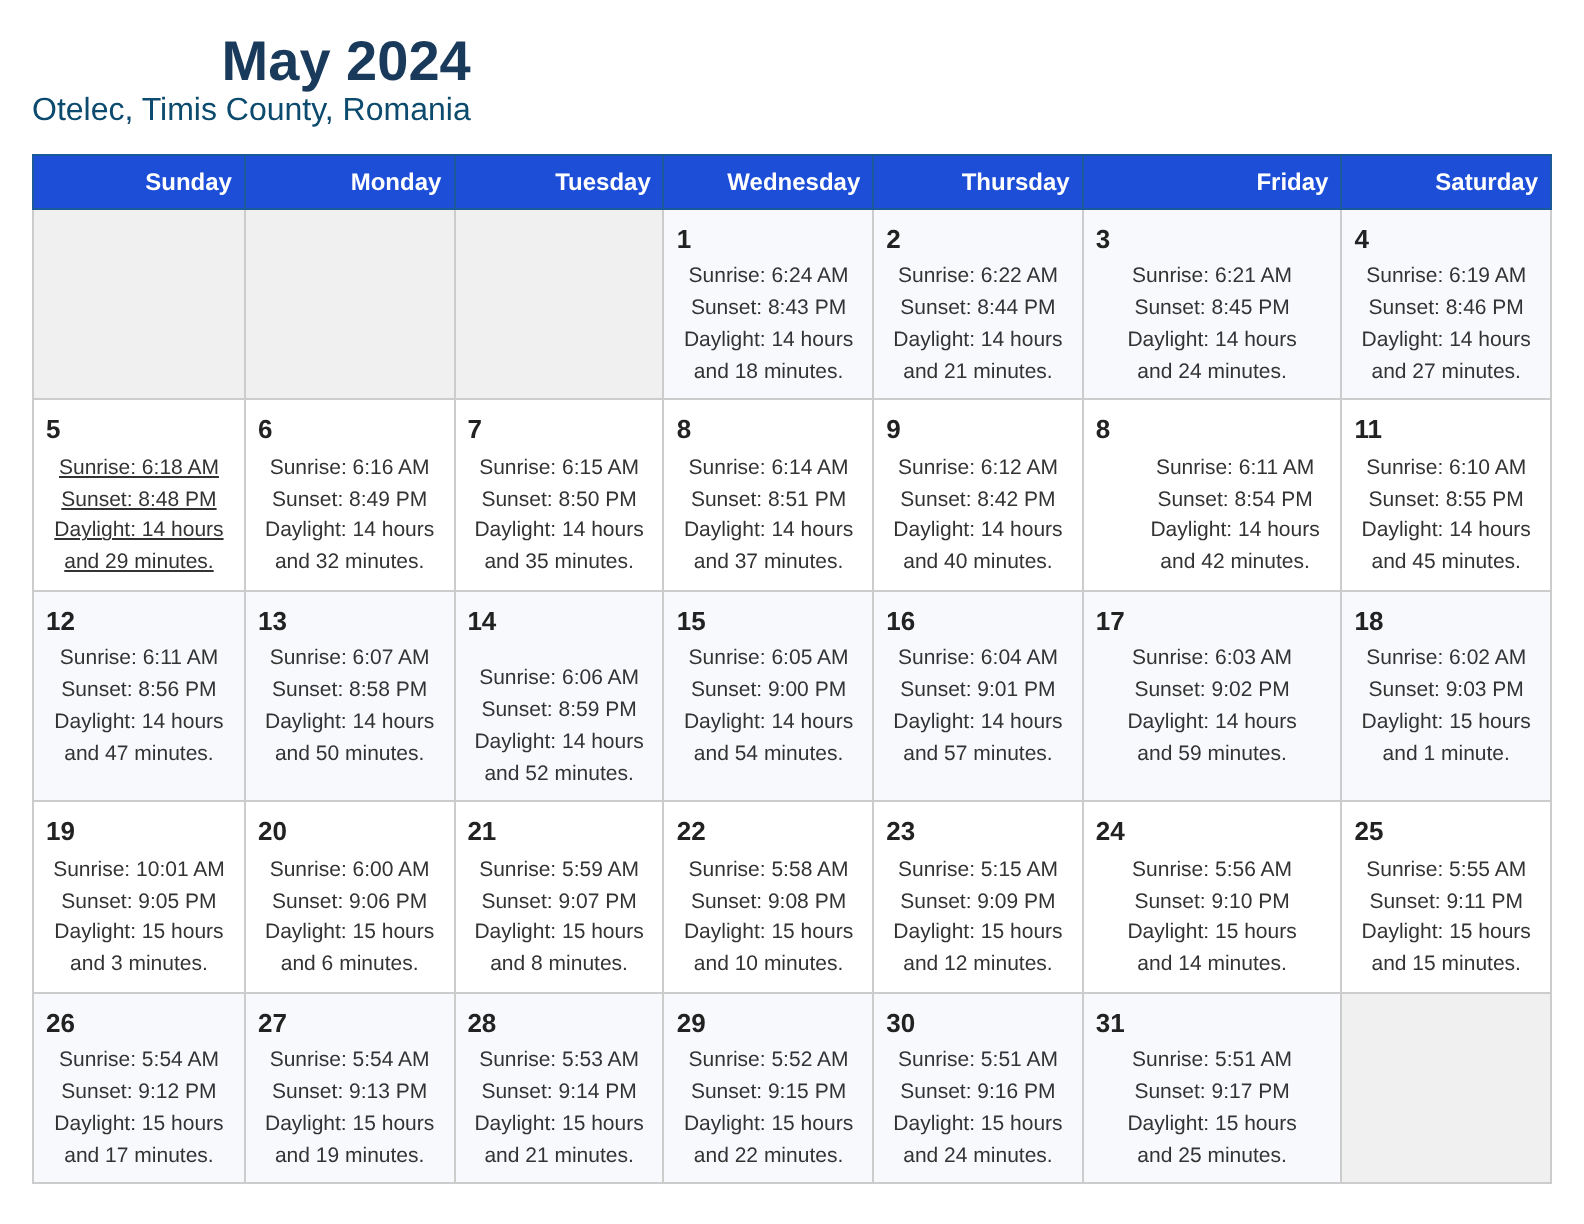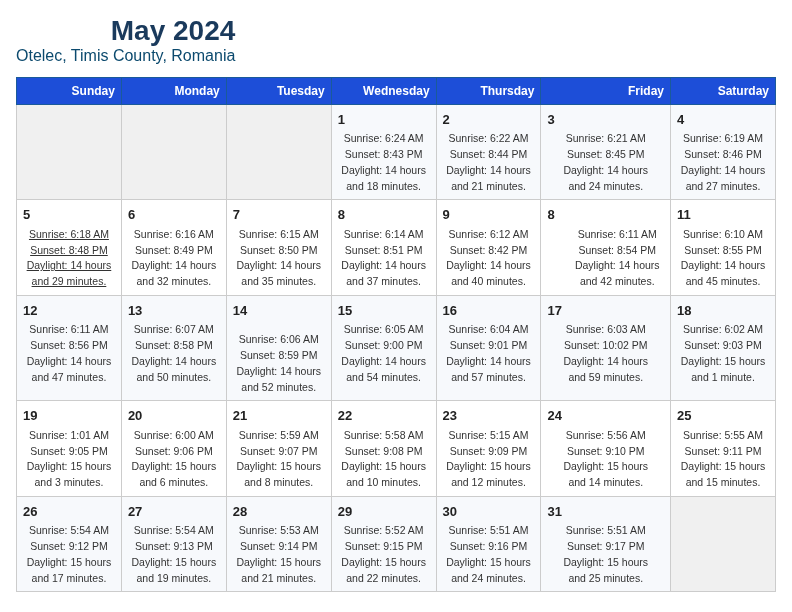--- a/index.html
+++ b/index.html
@@ -225,36 +225,36 @@
         <td>
           <span class="day-num">16</span>
           <div class="cell-info" style="white-space: pre-line;">Sunrise: 6:04 AM
 Sunset: 9:01 PM
 Daylight: 14 hours
 and 57 minutes.</div>
         </td>
         <td>
           <span class="day-num">17</span>
           <div class="cell-info" style="white-space: pre-line;">Sunrise: 6:03 AM
-Sunset: 10:02 PM
+Sunset: 9:02 PM
 Daylight: 14 hours
 and 59 minutes.</div>
         </td>
         <td>
           <span class="day-num">18</span>
           <div class="cell-info" style="white-space: pre-line;">Sunrise: 6:02 AM
 Sunset: 9:03 PM
 Daylight: 15 hours
 and 1 minute.</div>
         </td>
       </tr>
       <tr>
         <td>
           <span class="day-num">19</span>
-          <div class="cell-info" style="white-space: pre-line;">Sunrise: 1:01 AM
+          <div class="cell-info" style="white-space: pre-line;">Sunrise: 10:01 AM
 Sunset: 9:05 PM
 Daylight: 15 hours
 and 3 minutes.</div>
         </td>
         <td>
           <span class="day-num">20</span>
           <div class="cell-info" style="white-space: pre-line;">Sunrise: 6:00 AM
 Sunset: 9:06 PM
 Daylight: 15 hours
 and 6 minutes.</div>

